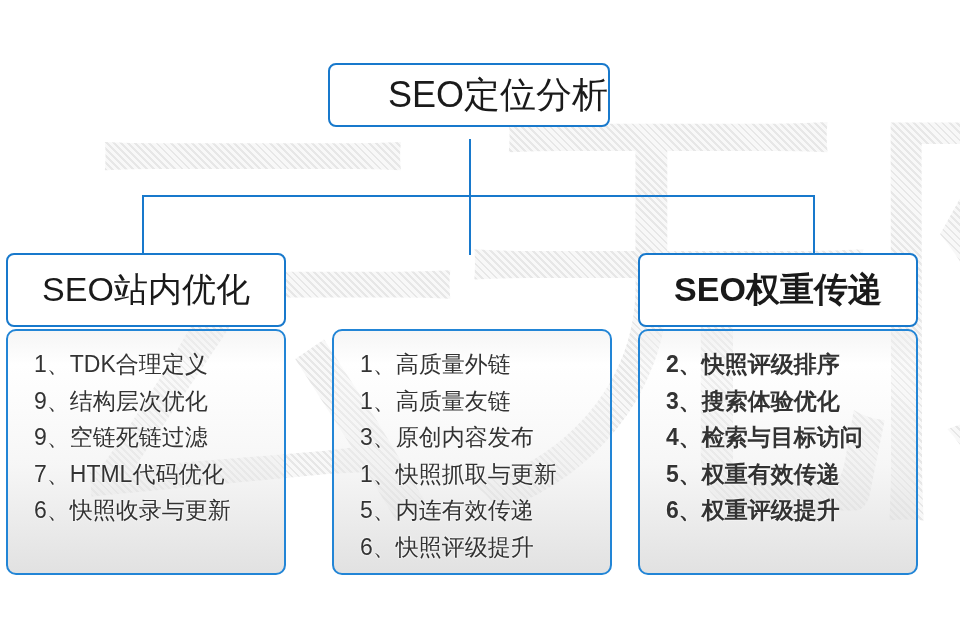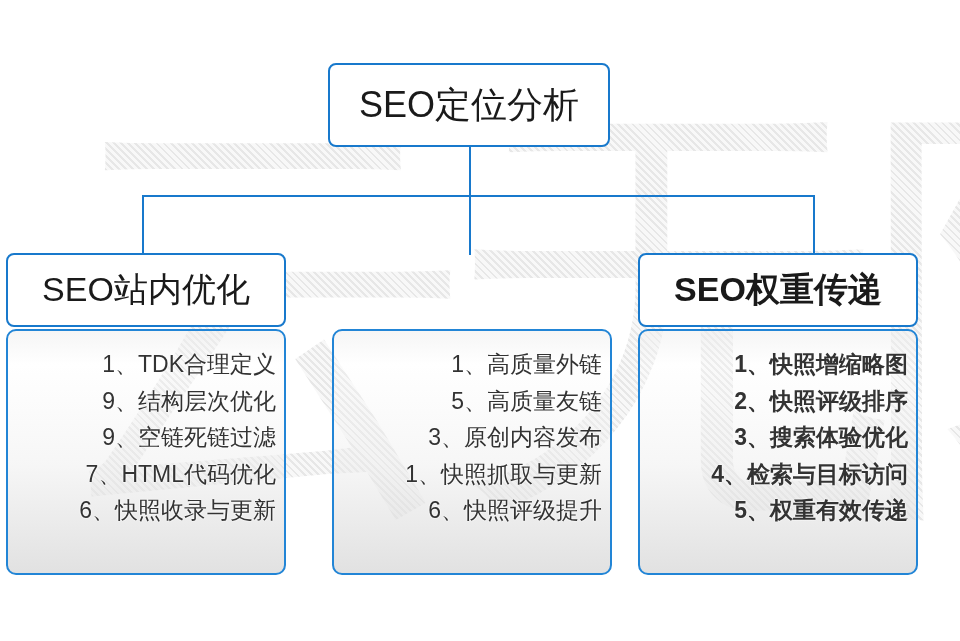--- a/index.html
+++ b/index.html
@@ -55,22 +55,23 @@
     border: 2px solid #1879cc;
     border-radius: 8px;
     background: #ffffff;
     display: flex;
     align-items: center;
     justify-content: center;
     color: #1a1a1a;
   }
   .root-node {
     left: 328px; top: 63px;
-    width: 282px; height: 84px;
+    width: 282px; height: 64px;
     font-size: 36px;
+    justify-content: flex-end;
   }
   .col-title {
     top: 253px;
     width: 280px; height: 74px;
     font-size: 34px;
   }
   .panel {
     position: absolute;
     top: 329px;
     width: 280px; height: 246px;
@@ -84,21 +85,20 @@
       rgba(219,219,219,0.82) 100%);
   }
   .col-1 { left: 6px; }
   .col-2 { left: 332px; }
   .col-3 { left: 638px; font-weight: bold; }
 
   .panel ul {
     list-style: none;
     margin: 0;
     padding: 15px 8px 0 26px;
-    text-align: right;
   }
   .panel li {
     font-size: 23px;
     line-height: 36.5px;
     color: #333333;
     white-space: nowrap;
     text-shadow: 0 0 2px #ffffff, 0 0 2px #ffffff;
   }
 </style>
 </head>
@@ -127,33 +127,34 @@
       <li>9、结构层次优化</li>
       <li>9、空链死链过滤</li>
       <li>7、HTML代码优化</li>
       <li>6、快照收录与更新</li>
     </ul>
   </div>
 
   <div class="panel col-2">
     <ul>
       <li>1、高质量外链</li>
-      <li>5、高质量友链</li>
+      <li>1、高质量友链</li>
       <li>3、原创内容发布</li>
       <li>1、快照抓取与更新</li>
+      <li>5、内连有效传递</li>
       <li>6、快照评级提升</li>
     </ul>
   </div>
 
   <div class="node col-title col-3">
     <span>SEO权重传递</span>
   </div>
   <div class="panel col-3">
     <ul>
-      <li>1、快照增缩略图</li>
       <li>2、快照评级排序</li>
       <li>3、搜索体验优化</li>
       <li>4、检索与目标访问</li>
       <li>5、权重有效传递</li>
+      <li>6、权重评级提升</li>
     </ul>
   </div>
 
 </div>
 
 </body></html>

